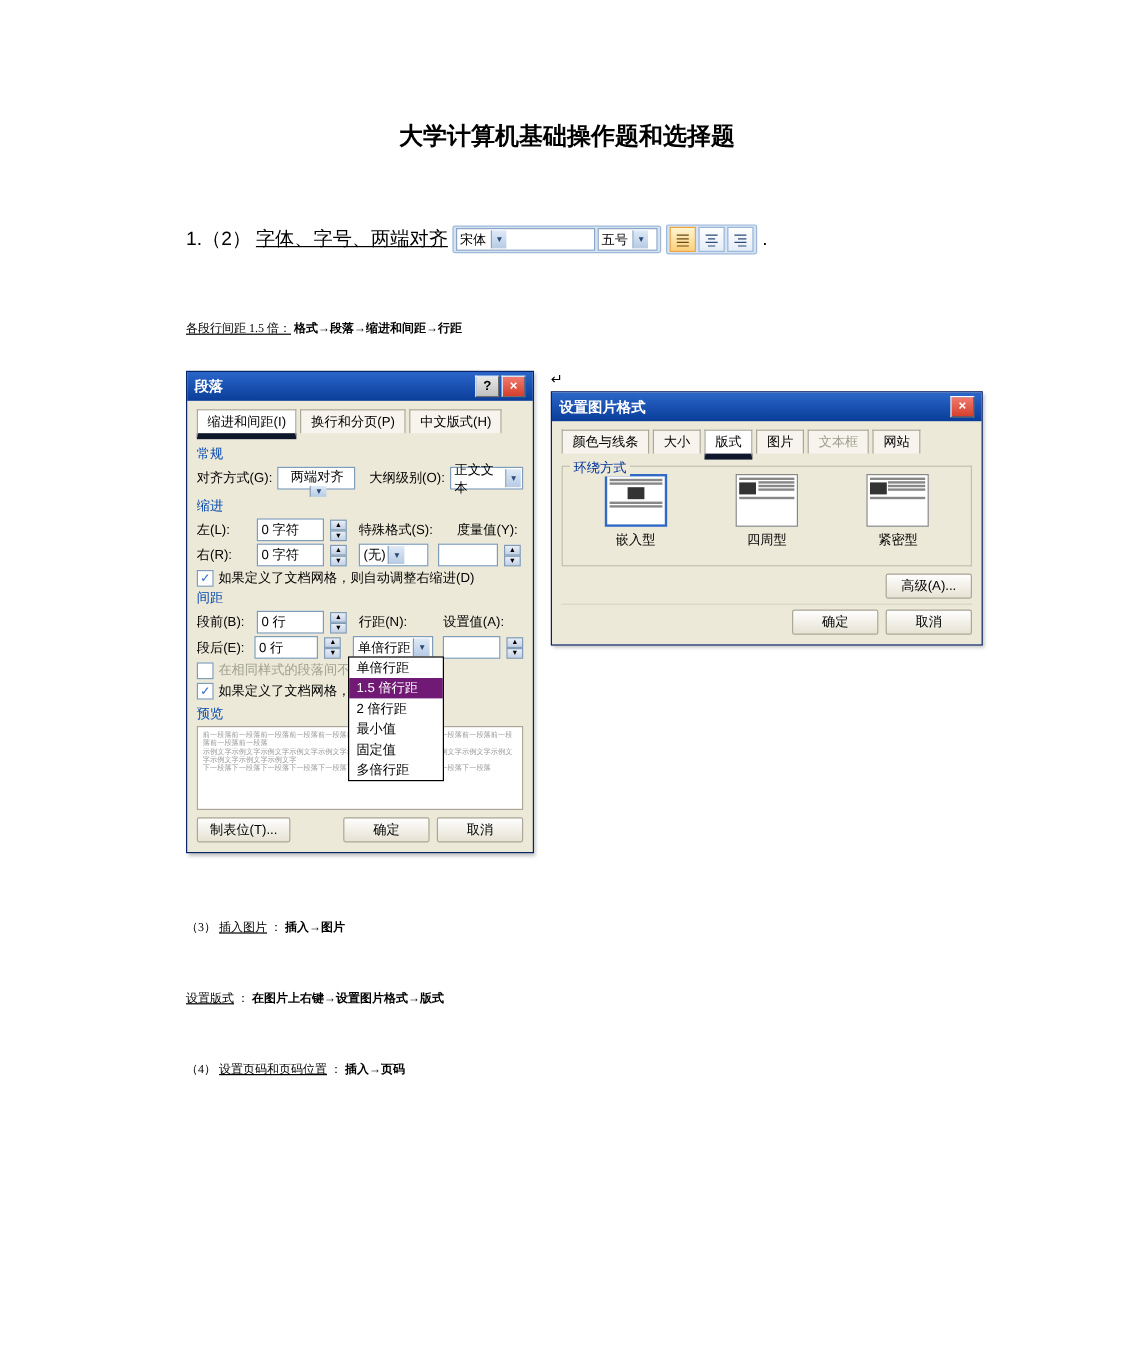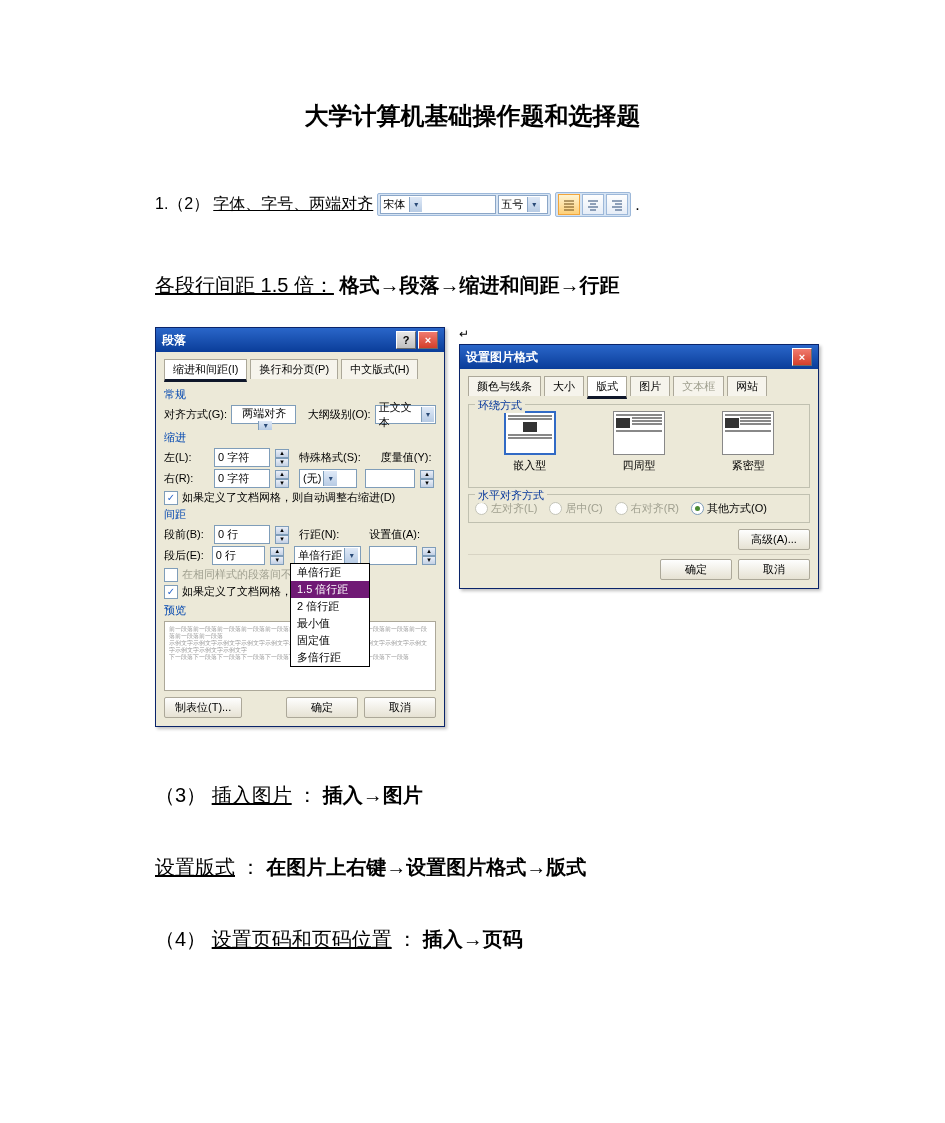--- a/index.html
+++ b/index.html
@@ -9,41 +9,42 @@
     font-family: "Microsoft YaHei", "SimSun", Arial, sans-serif;
     width: 945px;
   }
   .page {
     width: 945px;
     padding: 0;
     box-sizing: border-box;
   }
   .title {
     text-align: center;
-    font-size: 24px;
+    font-size: 20px;
     font-weight: bold;
     margin-top: 100px;
     margin-bottom: 60px;
   }
   .content {
     margin-left: 155px;
     margin-right: 80px;
   }
   .line1 {
     font-size: 16px;
     display: flex;
     align-items: center;
     gap: 4px;
     margin-bottom: 55px;
   }
   .line1 .under { text-decoration: underline; color:#000; }
   .line1 .label { font-weight: normal; }
   .line-indent {
-    font-size: 20px;
+    font-size: 10px;
     margin-bottom: 30px;
+    font-family: Liberation Serif, serif;
   }
   .line-indent .under { text-decoration: underline; }
   .bold { font-weight: bold; }
   .toolbar-group {
     display: inline-flex;
     align-items: center;
     gap: 2px;
     background: #d5e3f3;
     border: 1px solid #9db8d9;
     border-radius: 2px;
@@ -122,21 +123,21 @@
   .tab {
     display: inline-block;
     background: #f6f4ec;
     border: 1px solid #aca899;
     border-bottom: none;
     padding: 2px 8px;
     font-size: 11px;
     position: relative;
     top: 1px;
   }
-  .tab.active { background:#fff; border-bottom:3px solid #0f172a;}
+  .tab.active { background:#fff; border-bottom:5px solid #0f172a;}
   .panel {
     border: 1px solid #aca899;
     background: #fff;
     padding: 6px 8px;
   }
   .section-title { color:#0046b0; font-size:11px; margin: 2px 0 3px; }
   .row { display:flex; align-items:center; gap:4px; margin:2px 0; }
   .lbl { font-size:11px; white-space:nowrap;}
   .fcombo {
     background:#fff;
@@ -458,41 +459,20 @@
                           <div class="ln"></div>
                         </div>
                       </div>
                       <div class="ln"></div>
                     </div>
                   <span>紧密型</span>
                 </div>
               </div>
             </div>
 
-            <div class="fieldset">
-              <span class="legend">水平对齐方式</span>
-              <div style="display:flex;gap:12px;align-items:center;">
-                <span style="display:flex;align-items:center;gap:3px;">
-                    <span class="radio dis"></span>
-                    <span class="gray">左对齐(L)</span>
-                  </span>
-                <span style="display:flex;align-items:center;gap:3px;">
-                    <span class="radio dis"></span>
-                    <span class="gray">居中(C)</span>
-                  </span>
-                <span style="display:flex;align-items:center;gap:3px;">
-                    <span class="radio dis"></span>
-                    <span class="gray">右对齐(R)</span>
-                  </span>
-                <span style="display:flex;align-items:center;gap:3px;">
-                    <span class="radio sel"></span>
-                    <span>其他方式(O)</span>
-                  </span>
-              </div>
-            </div>
 
             <div style="display:flex;justify-content:flex-end;margin-top:4px;">
               <span class="btn">高级(A)...</span>
             </div>
             <hr class="hr">
             <div style="display:flex;justify-content:flex-end;gap:6px;">
               <span class="btn">确定</span>
               <span class="btn">取消</span>
             </div>
           </div>

